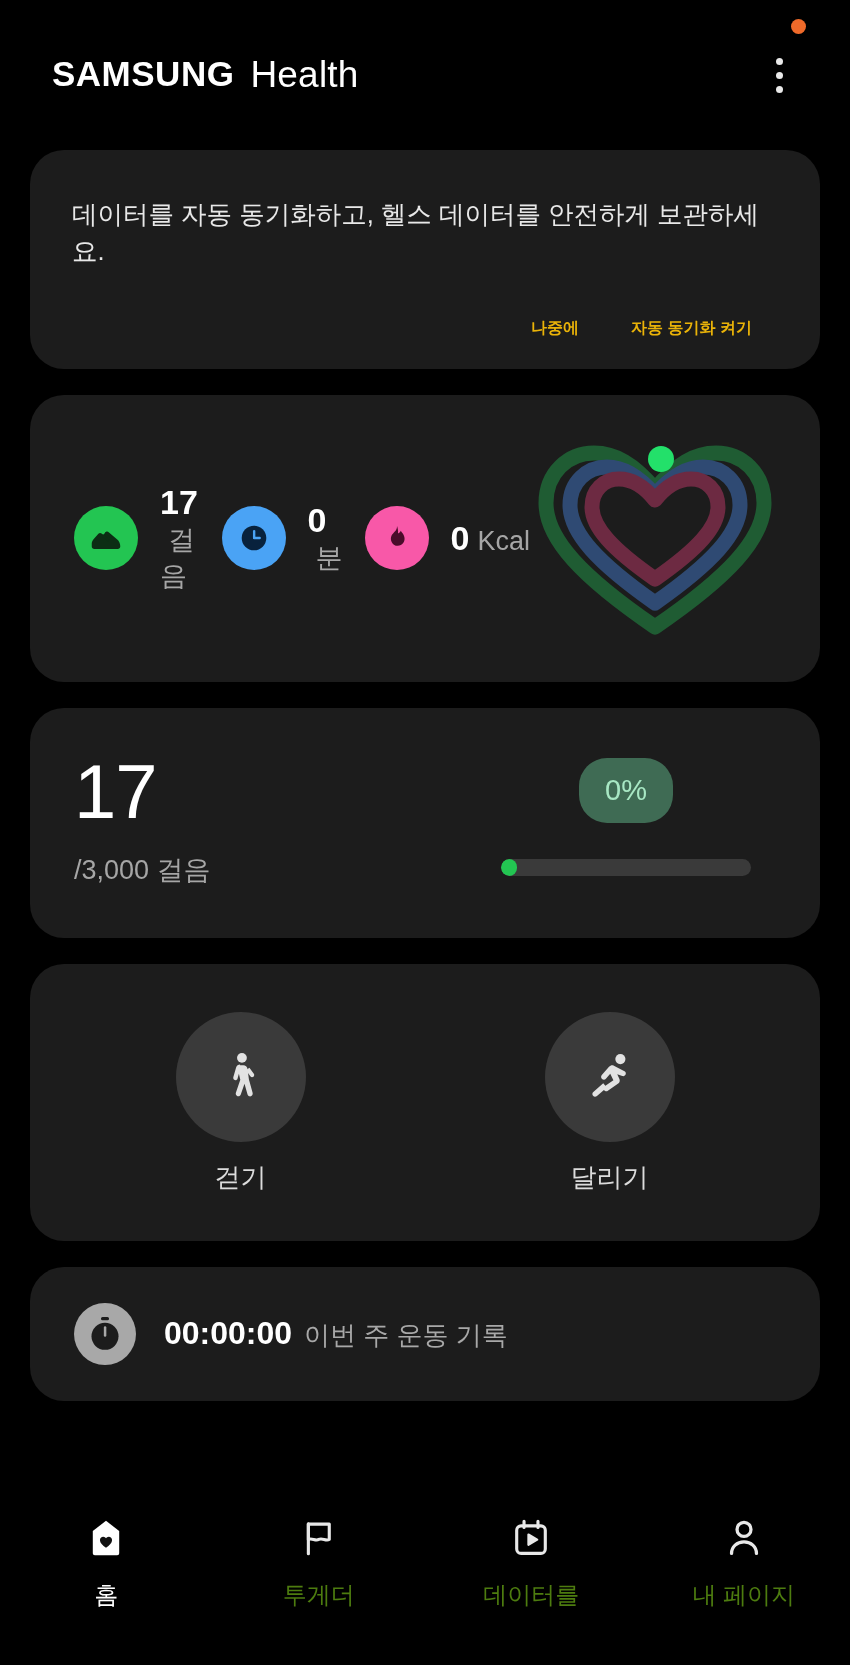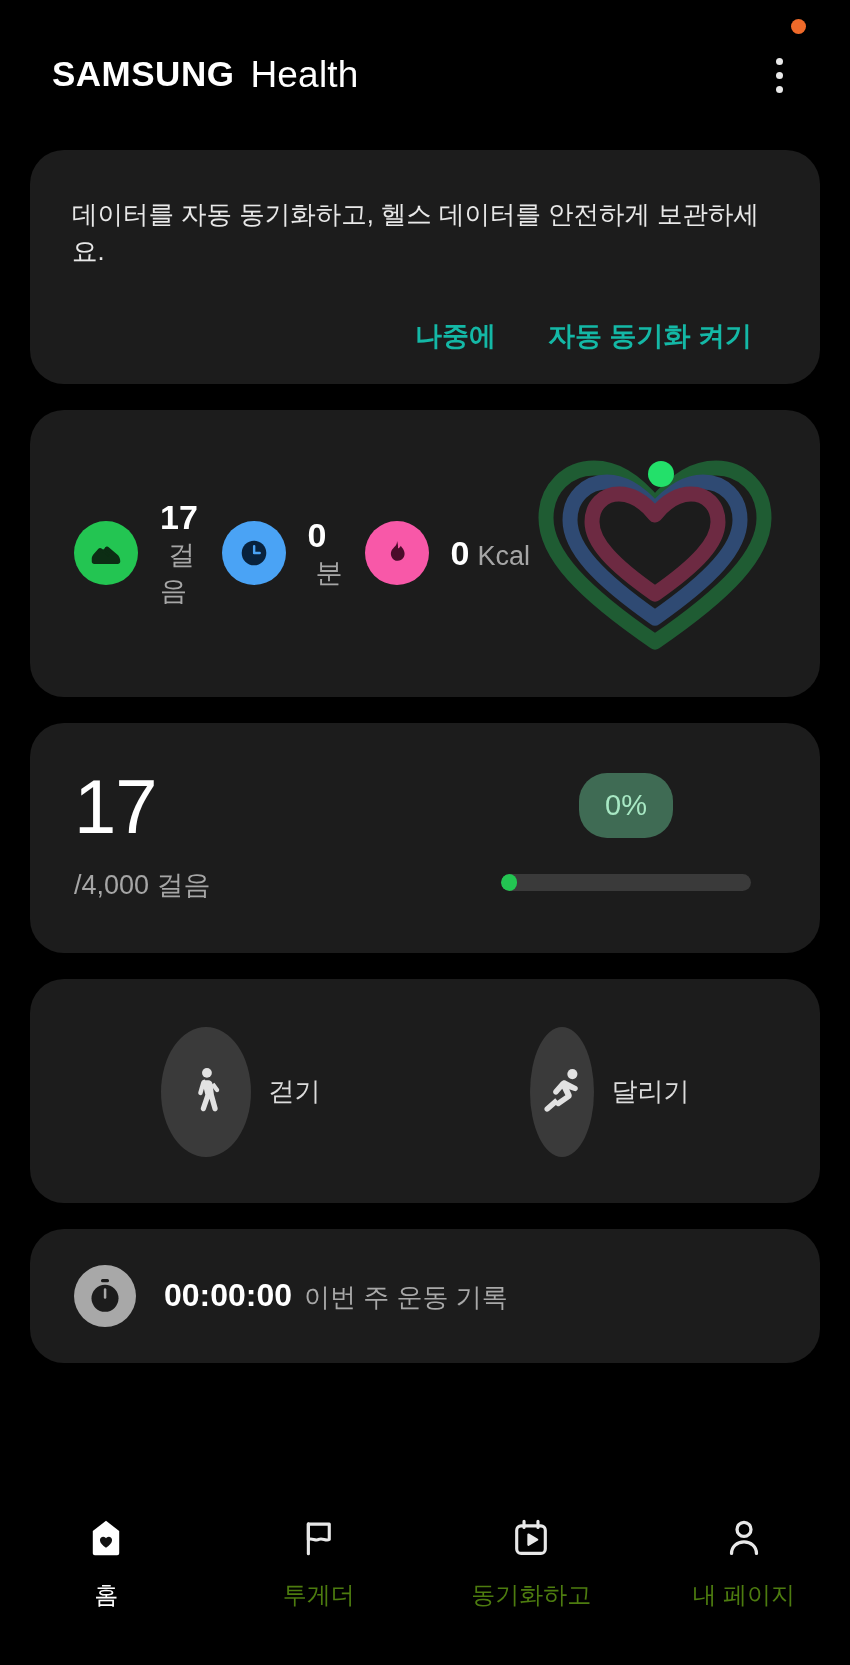--- a/index.html
+++ b/index.html
@@ -94,22 +94,22 @@
   }
   .sync-actions {
     display: flex;
     justify-content: flex-end;
     align-items: center;
     gap: 52px;
     margin-top: 48px;
     padding-right: 12px;
   }
   .sync-btn {
-    color: #14b8a6;
-    font-size: 27px;
+    color: #eab308;
+    font-size: 16px;
     font-weight: 700;
     background: none;
     border: none;
     cursor: pointer;
     font-family: inherit;
   }
 
   
   .activity-card {
     display: flex;
@@ -214,21 +214,21 @@
   }
 
   
   .shortcuts-card {
     padding: 48px 26px 46px 26px;
     display: flex;
     justify-content: space-around;
   }
   .shortcut {
     display: flex;
-    flex-direction: row;
+    flex-direction: column;
     align-items: center;
     gap: 18px;
     width: 160px;
     cursor: pointer;
   }
   .shortcut-circle {
     width: 130px;
     height: 130px;
     border-radius: 50%;
     background: #3a3a3a;
@@ -381,21 +381,21 @@
         <path d="M125 148 C 82 118, 62 96, 62 76 C 62 59, 74 48, 89 48 C 101 48, 113 54, 125 69 C 137 54, 149 48, 161 48 C 176 48, 188 59, 188 76 C 188 96, 168 118, 125 148 Z" fill="none" stroke="#6d2a42" stroke-width="15" stroke-linejoin="round"></path>
 
         <circle cx="131" cy="28" r="13" fill="#23e06a"></circle>
       </svg>
     </div>
   </div>
 
   <div class="card steps-card">
     <div class="steps-left">
       <div class="steps-count">17</div>
-      <div class="steps-goal">/4,000 걸음</div>
+      <div class="steps-goal">/3,000 걸음</div>
     </div>
     <div class="steps-right">
       <div class="pct-badge">0%</div>
       <div class="progress-track">
         <div class="progress-fill" id="progress-fill" style="width: 2%;"></div>
       </div>
     </div>
   </div>
 
   <div class="card shortcuts-card">
@@ -462,21 +462,21 @@
     </div>
 
     <div class="nav-item">
       <div class="nav-icon">
         <svg width="44" height="44" viewBox="0 0 24 24" fill="none" stroke="#e8e8e8" stroke-width="1.7" stroke-linejoin="round">
           <rect x="4.2" y="5.4" width="15.6" height="15" rx="2.4"></rect>
           <path d="M8.2 2.9v3.4M15.8 2.9v3.4" stroke-linecap="round"></path>
           <path d="M10.6 10.1l4.8 2.8-4.8 2.8z" fill="#e8e8e8" stroke-width="1.2"></path>
         </svg>
       </div>
-      <div class="nav-label">동기화하고</div>
+      <div class="nav-label">데이터를</div>
     </div>
 
     <div class="nav-item">
       <div class="nav-icon">
         <svg width="44" height="44" viewBox="0 0 24 24" fill="none" stroke="#e8e8e8" stroke-width="1.8">
           <circle cx="12" cy="7.3" r="3.8"></circle>
           <path d="M5.2 20.4c0-3.6 3-6.3 6.8-6.3s6.8 2.7 6.8 6.3" stroke-linecap="round"></path>
         </svg>
       </div>
       <div class="nav-label">내 페이지</div>

